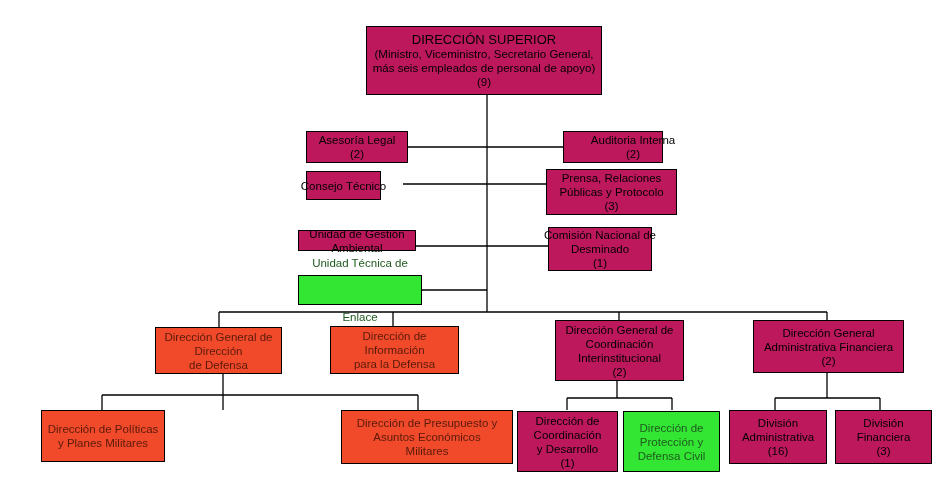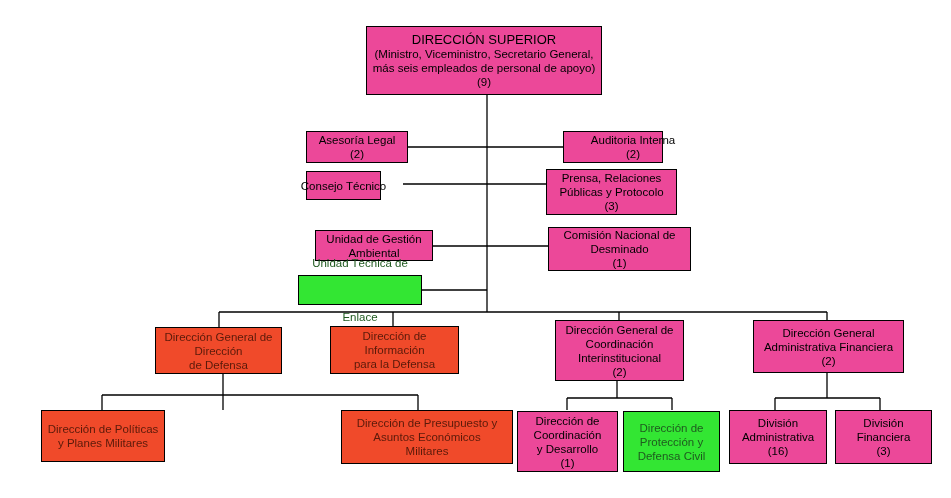--- a/index.html
+++ b/index.html
@@ -1,21 +1,21 @@
 <!DOCTYPE html>
 <html><head>
 <meta charset="utf-8">
 <style>
   html, body { margin: 0; padding: 0; background: #ffffff; }
   body { width: 951px; height: 498px; position: relative; overflow: hidden;
          font-family: "Liberation Sans", "DejaVu Sans", sans-serif; }
   #chart { position: absolute; left: 0; top: 0; width: 951px; height: 498px; }
   .box { position: absolute; box-sizing: border-box; border: 1px solid #000;
          display: flex; flex-direction: column; align-items: center; justify-content: center;
-         text-align: center; font-size: 11.5px; line-height: 14px; color: #000; background: #ec4899; }
+         text-align: center; font-size: 11.5px; line-height: 14px; color: #000; background: #be185d; }
   .box.red { background: #f04a2a; color: #5a1a0a; }
   .box.green { background: #33e633; color: #1f5a1f; }
   .box .ln { display: block; white-space: nowrap; }
   .box.top .ln:first-child { font-size: 13px; }
   svg line { stroke: #000; stroke-width: 1.3; }
 </style>
 </head>
 <body>
 
 <div id="chart">
@@ -66,25 +66,25 @@
       <span class="ln">(2)</span>
     </div>
   <div class="box" style="left:306px;top:171px;width:75px;height:29px;">
       <span class="ln">Consejo Técnico</span>
     </div>
   <div class="box" style="left:546px;top:169px;width:131px;height:46px;">
       <span class="ln">Prensa, Relaciones</span>
       <span class="ln">Públicas y Protocolo</span>
       <span class="ln">(3)</span>
     </div>
-  <div class="box" style="left:298px;top:230px;width:118px;height:31px;margin-left:17px;">
+  <div class="box" style="left:298px;top:230px;width:118px;height:21px;">
       <span class="ln">Unidad de Gestión</span>
       <span class="ln">Ambiental</span>
     </div>
-  <div class="box" style="left:548px;top:227px;width:143px;height:44px;justify-content:center;">
+  <div class="box" style="left:548px;top:227px;width:104px;height:44px;justify-content:center;">
       <span class="ln">Comisión Nacional de</span>
       <span class="ln">Desminado</span>
       <span class="ln">(1)</span>
     </div>
   <div class="box green" style="left:298px;top:275px;width:124px;height:30px;gap:40px;">
       <span class="ln">Unidad Técnica de</span>
       <span class="ln">Enlace</span>
     </div>
 
   <div class="box red" style="left:155px;top:327px;width:127px;height:47px;">

